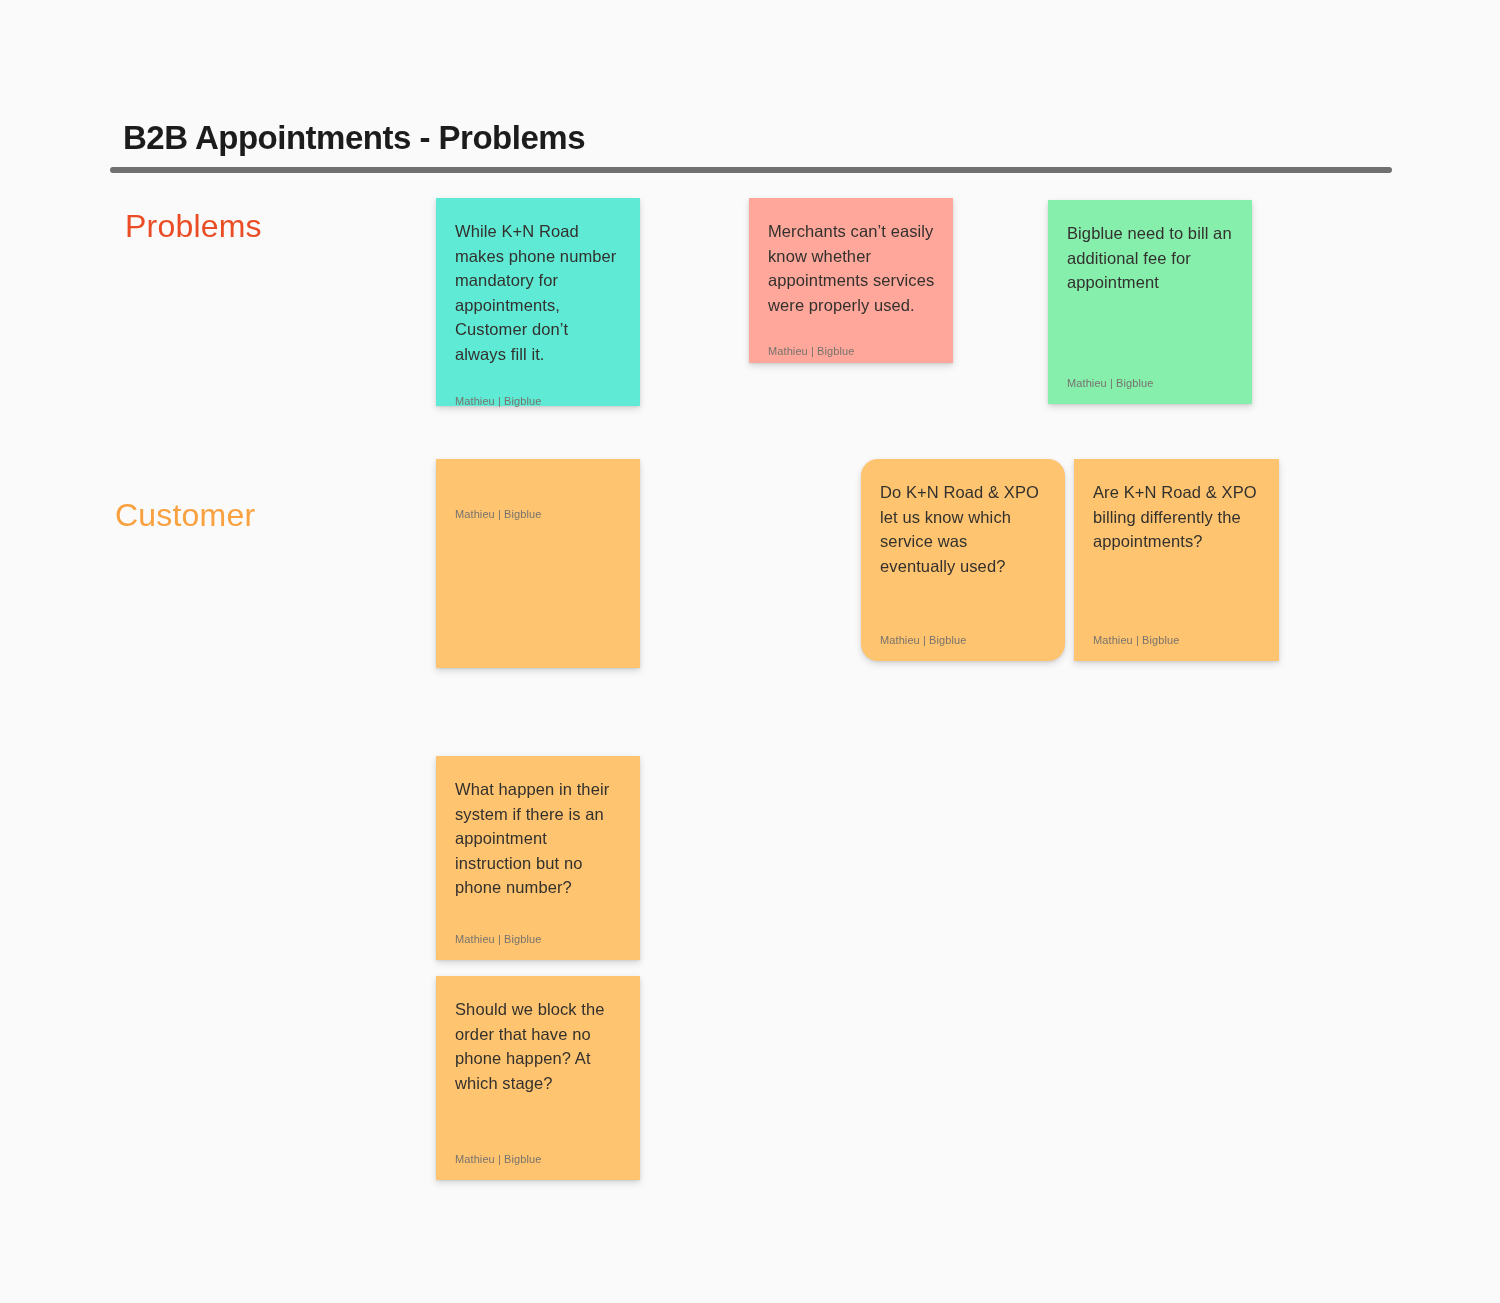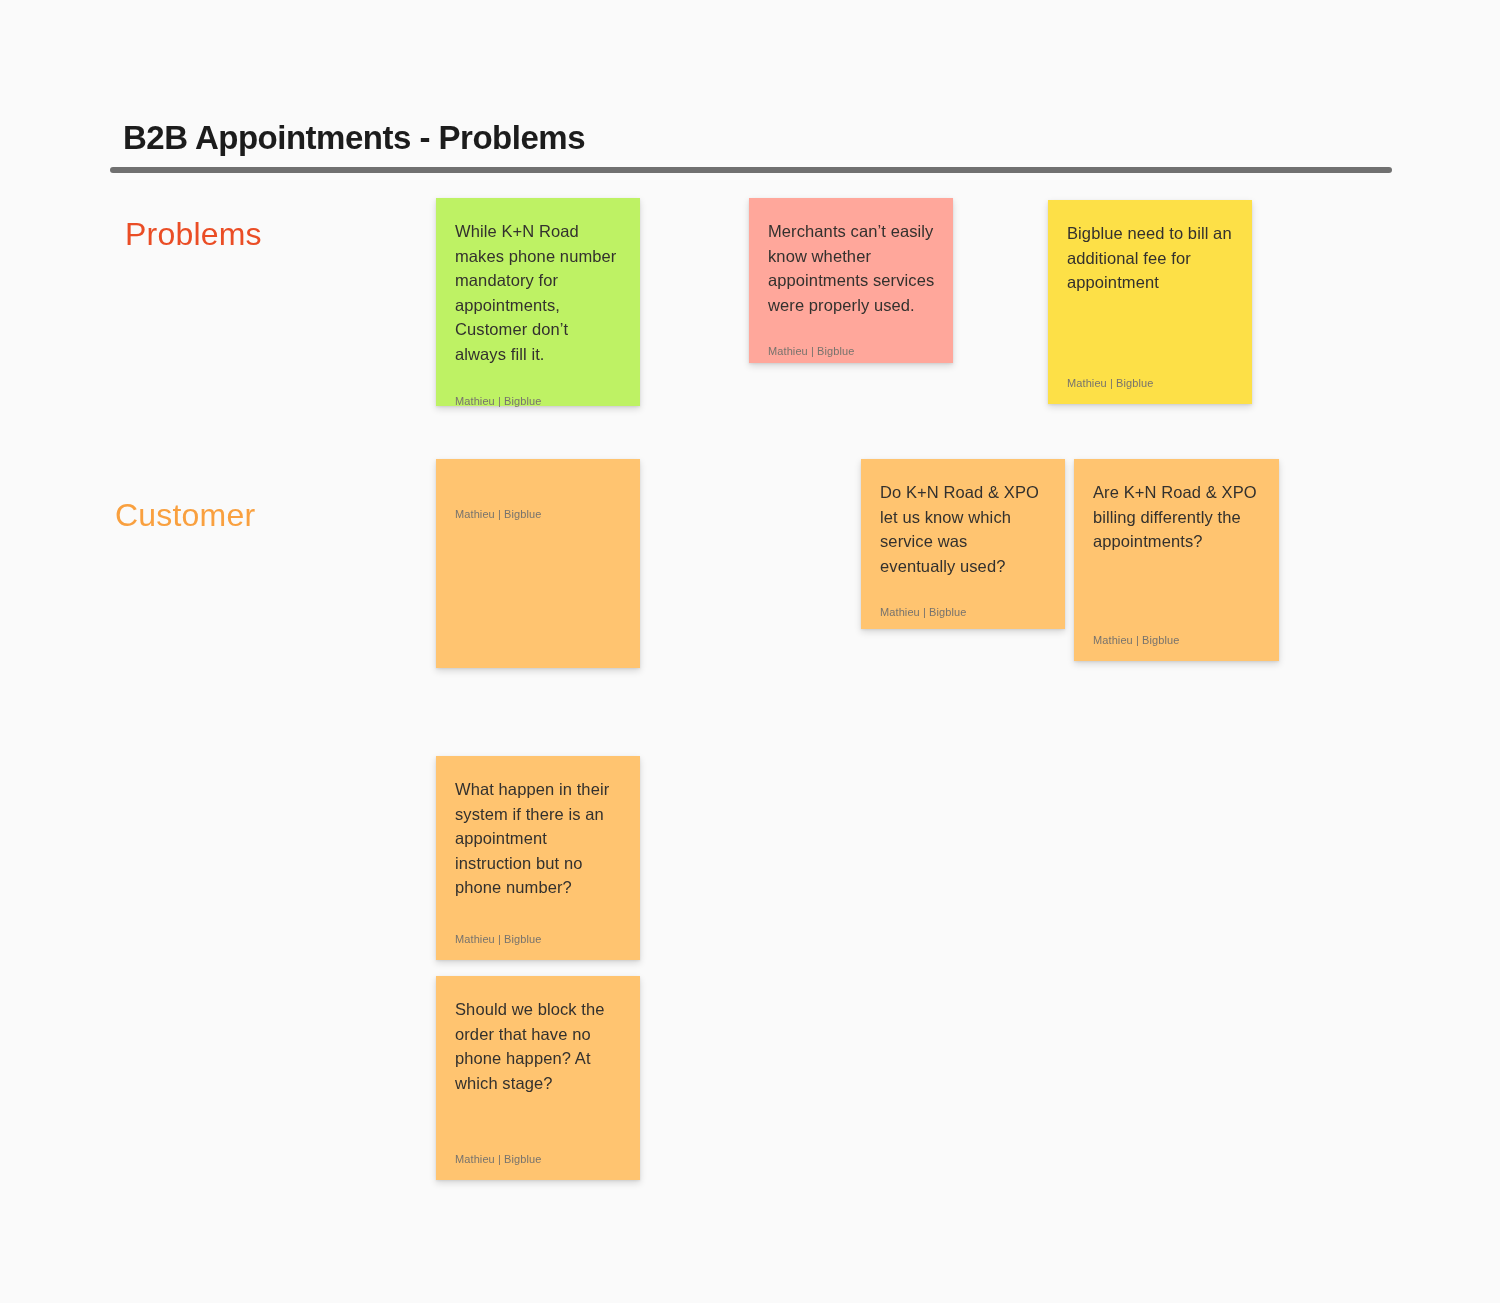--- a/index.html
+++ b/index.html
@@ -33,21 +33,21 @@
     width: 1282px;
     height: 6px;
     border-radius: 3px;
   }
   .section-label {
     position: absolute;
     font-size: 32px;
     font-weight: 500;
     letter-spacing: 0.2px;
   }
-  .section-label.problems { left: 125px; top: 216px; }
+  .section-label.problems { left: 125px; top: 208px; }
   .section-label.questions { left: 115px; top: 497px; }
   .note {
     position: absolute;
     box-sizing: border-box;
     padding: 21px 18px 15px 19px;
     display: flex;
     flex-direction: column;
     justify-content: space-between;
     box-shadow: 0 3px 7px rgba(0,0,0,0.14), 0 1px 2px rgba(0,0,0,0.08);
   }
@@ -70,40 +70,40 @@
 
 <div class="board">
 
   <h1 class="board-title" style="color: rgb(28, 28, 28);">B2B Appointments - Problems</h1>
 
   <div class="divider" style="background: rgb(112, 112, 112);"></div>
 
   <div class="section-label problems" style="color: rgb(234, 77, 37);">Problems</div>
   <div class="section-label questions" style="color: rgb(249, 160, 63);">Customer</div>
 
-  <div class="note" style="left: 436px; top: 198px; width: 204px; height: 208px; background: #bef264;">
+  <div class="note" style="left: 436px; top: 198px; width: 204px; height: 208px; background: #5eead4;">
     <div class="note-text">While K+N Road makes phone number mandatory for appointments, Customer don’t always fill it.</div>
     <div class="note-attribution">Mathieu | Bigblue</div>
   </div>
 
   <div class="note" style="left: 749px; top: 198px; width: 204px; height: 165px; background: rgb(255, 167, 155);">
     <div class="note-text">Merchants can’t easily know whether appointments services were properly used.</div>
     <div class="note-attribution">Mathieu | Bigblue</div>
   </div>
 
-  <div class="note" style="left: 1048px; top: 200px; width: 204px; height: 204px; background: #fde047;">
+  <div class="note" style="left: 1048px; top: 200px; width: 204px; height: 204px; background: #86efac;">
     <div class="note-text">Bigblue need to bill an additional fee for appointment</div>
     <div class="note-attribution">Mathieu | Bigblue</div>
   </div>
 
   <div class="note" style="left: 436px; top: 459px; width: 204px; height: 209px; background: rgb(255, 196, 112);">
     <div class="note-attribution">Mathieu | Bigblue</div>
   </div>
 
-  <div class="note" style="left: 861px; top: 459px; width: 204px; height: 170px; background: rgb(255, 196, 112);">
+  <div class="note" style="left: 861px; top: 459px; width: 204px; height: 202px; background: rgb(255, 196, 112); border-radius: 17px;">
     <div class="note-text">Do K+N Road &amp; XPO let us know which service was eventually used?</div>
     <div class="note-attribution">Mathieu | Bigblue</div>
   </div>
 
   <div class="note" style="left: 1074px; top: 459px; width: 205px; height: 202px; background: rgb(255, 196, 112);">
     <div class="note-text">Are K+N Road &amp; XPO billing differently the appointments?</div>
     <div class="note-attribution">Mathieu | Bigblue</div>
   </div>
 
   <div class="note" style="left: 436px; top: 756px; width: 204px; height: 204px; background: rgb(255, 196, 112);">

